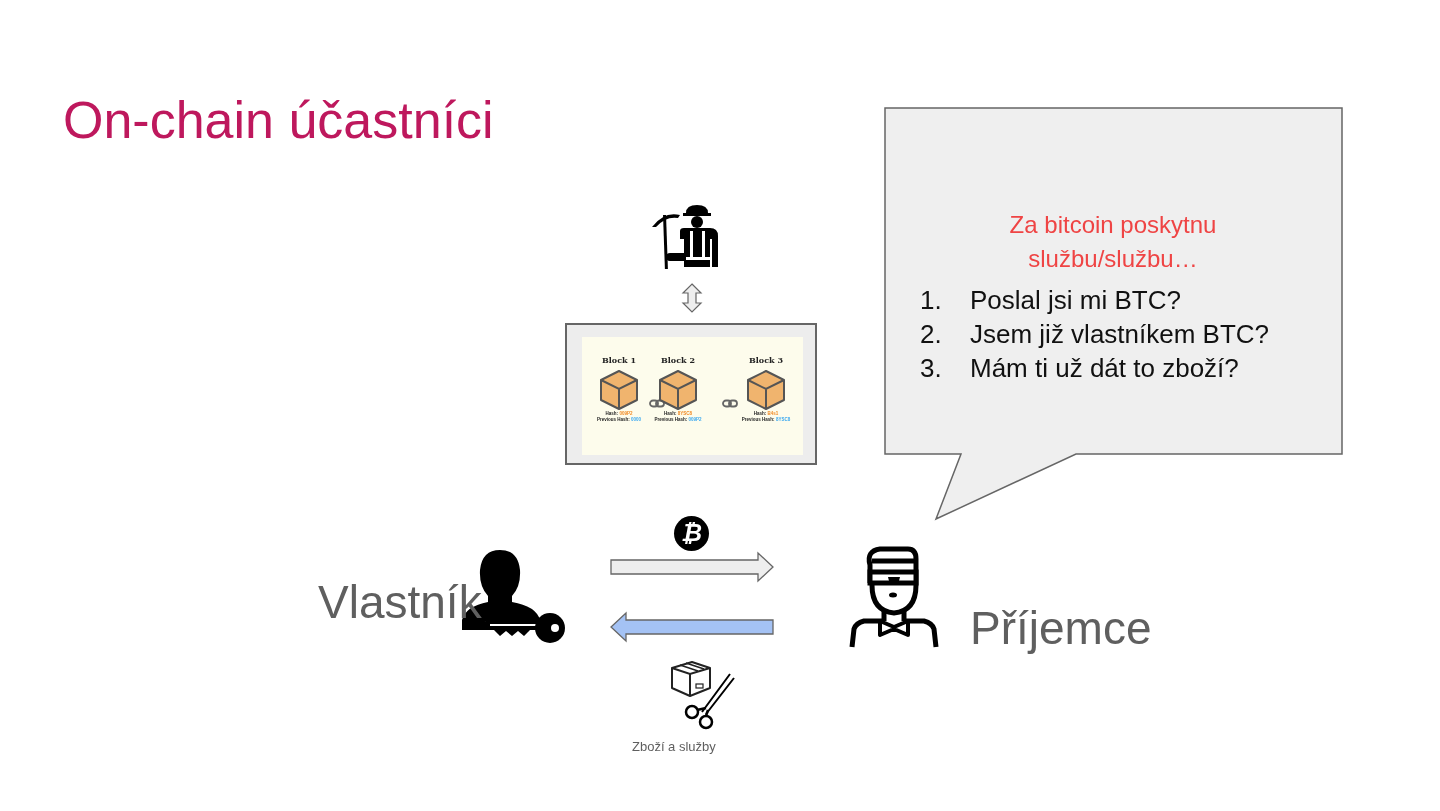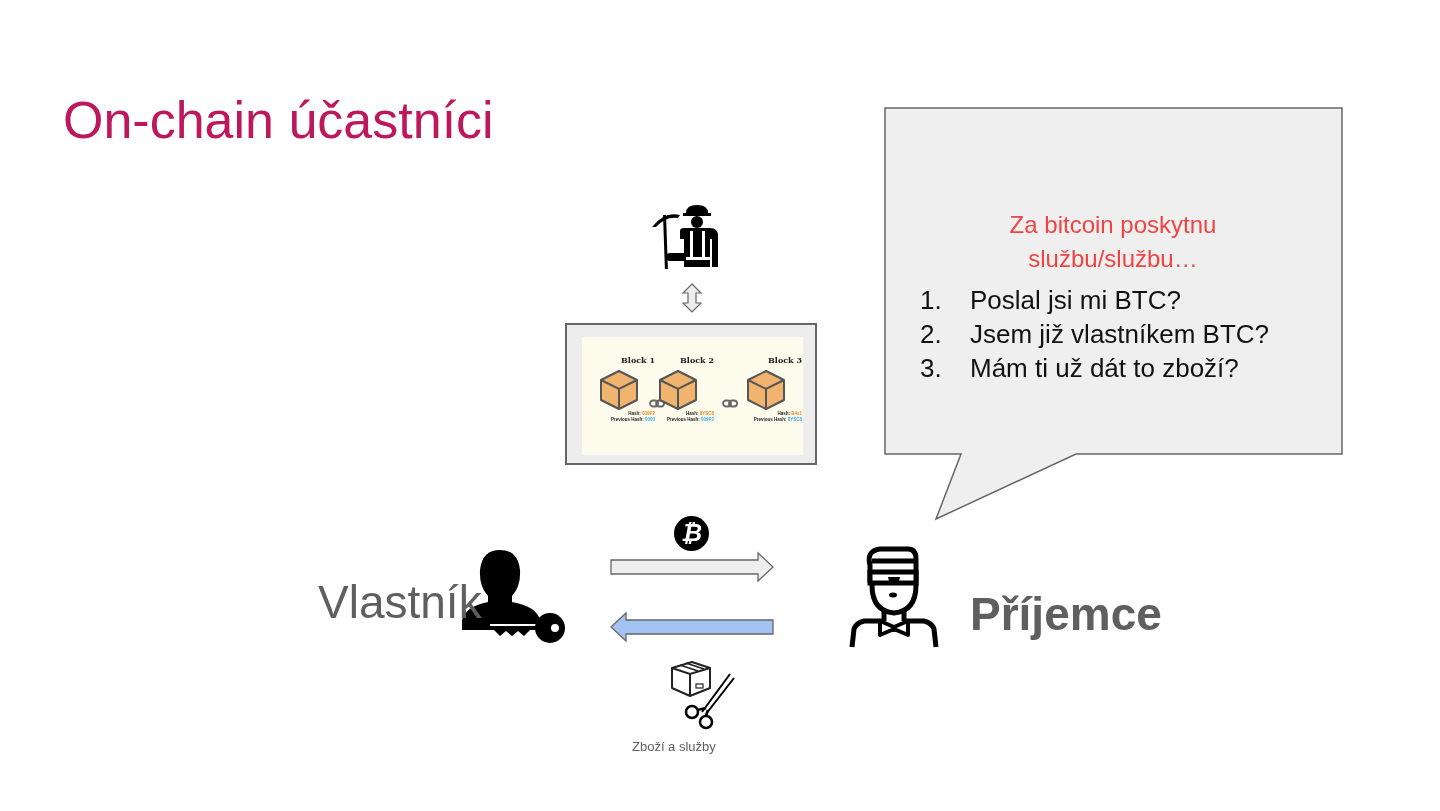--- a/index.html
+++ b/index.html
@@ -30,37 +30,37 @@
   
   .chain-frame {
     left: 565px; top: 323px; width: 252px; height: 142px;
     background: #ededed; border: 2px solid #666; box-sizing: border-box;
   }
   .chain-inner {
     position: absolute; left: 15px; top: 12px; width: 221px; height: 118px;
     background: #fdfcec;
   }
   .block {
-    position: absolute; top: 18px; width: 72px; text-align: right;
+    position: absolute; top: 18px; width: 72px; text-align: center;
   }
   .block-title {
     font-family: "DejaVu Serif", "Liberation Serif", serif; font-weight: bold;
     font-size: 8px; color: #222; line-height: 10px;
   }
   .block-cube { display: block; margin: 4px auto 0; }
   .hash-line {
     font-size: 4.5px; line-height: 6px; font-weight: bold; color: #222; white-space: nowrap;
   }
   .hash-orange { color: #f08a24; }
   .hash-blue { color: #39a8f0; }
   .link-icon { position: absolute; top: 62px; }
 
   .label-grey { color: #5f5f5f; font-size: 46px; line-height: 40px; white-space: nowrap; }
   .owner-label { left: 318px; top: 582px; }
-  .recipient-label { left: 970px; top: 594px; font-weight: bold; }
+  .recipient-label { left: 970px; top: 608px; }
   .goods-label { left: 632px; top: 736px; font-size: 13px; line-height: 22px; color: #5f5f5f; white-space: nowrap; }
 </style>
 </head>
 <body>
 
 <div class="abs title">On-chain účastníci</div>
 
 <svg class="abs bubble-svg" width="1440" height="811">
   <path d="M885,108 L1342,108 L1342,454 L1076,454 L936,519 L961,454 L885,454 Z" fill="#efefef" stroke="#666666" stroke-width="1.5"></path>
 </svg>

